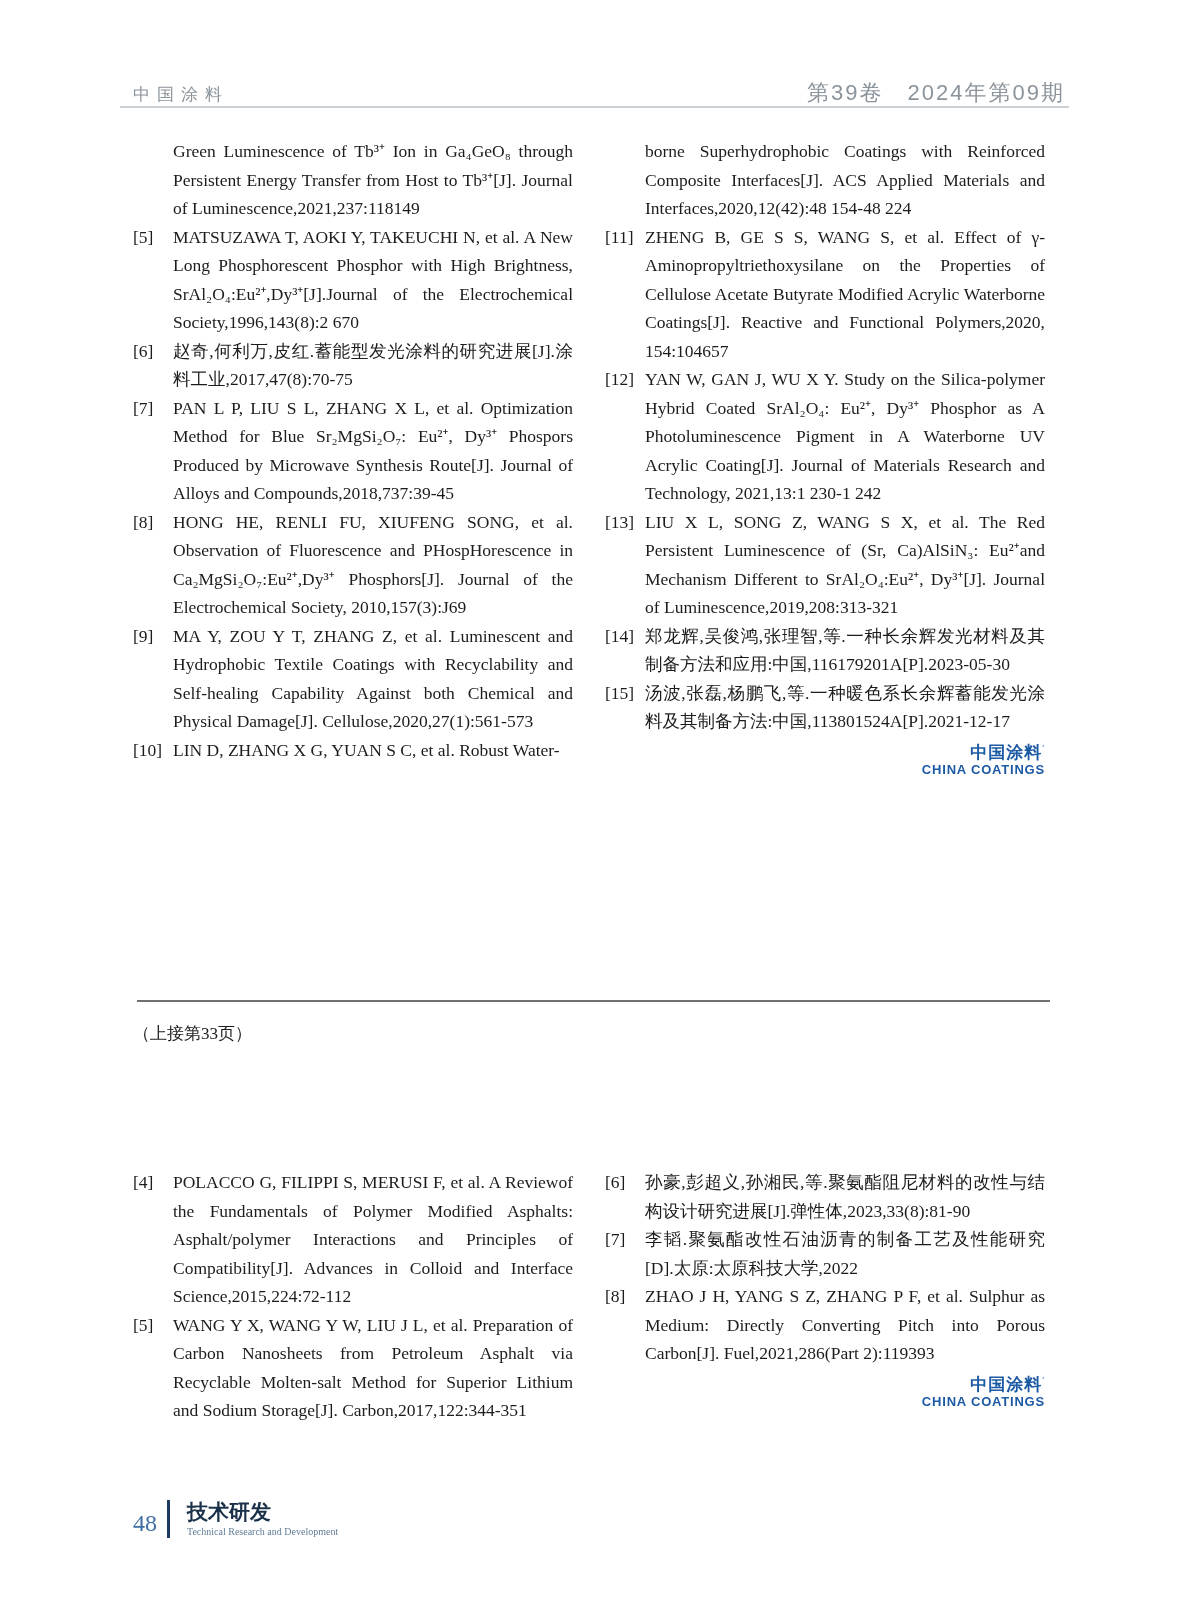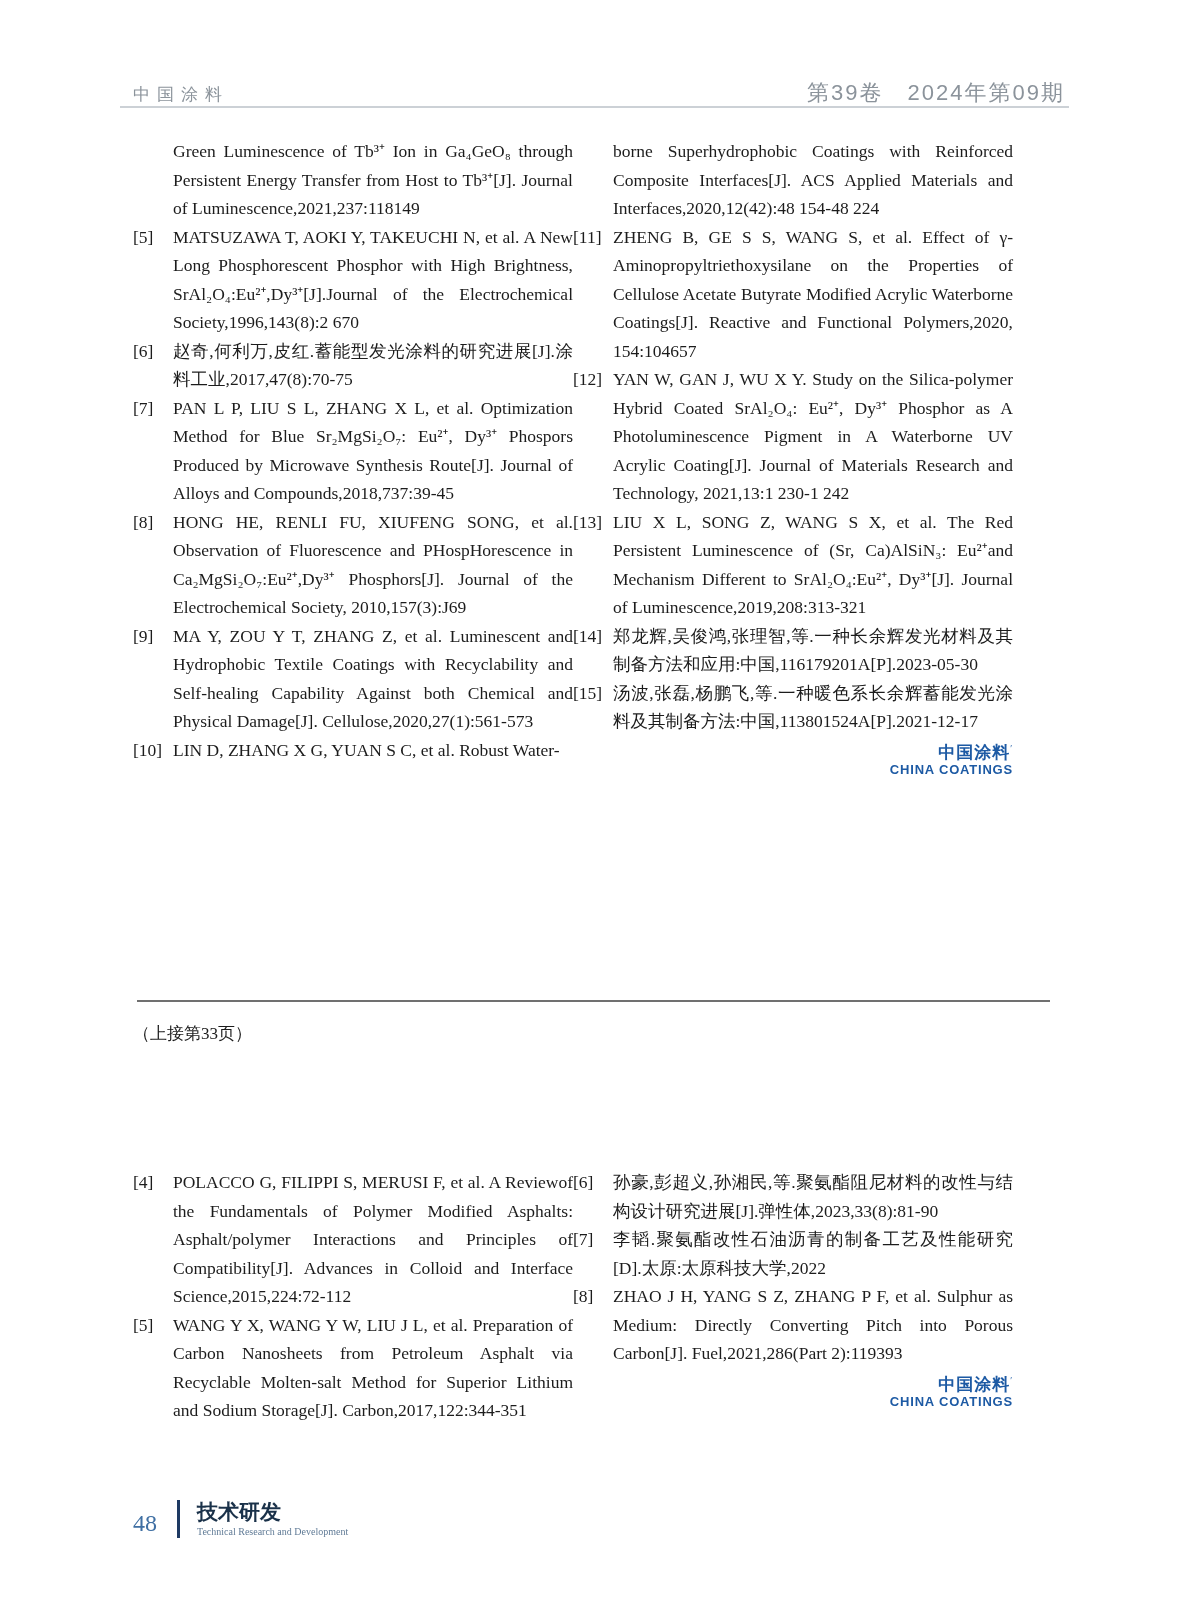--- a/index.html
+++ b/index.html
@@ -35,20 +35,21 @@
     height: 2px;
     background: #ccd1d6;
   }
 
   
   .refs {
     position: absolute;
     left: 133px;
     width: 912px;
     display: flex;
+    gap: 32px;
     font-size: 17.5px;
     line-height: 28.5px;
   }
   .refs-top    { top: 137px; }
   .refs-bottom { top: 1168px; }
   .col { width: 440px; }
   .ref { display: flex; }
   .ref-num  { flex: 0 0 40px; }
   .ref-text { flex: 1; text-align: justify; }
 
@@ -88,21 +89,21 @@
     position: absolute;
     left: 133px;
     top: 1500px;
     display: flex;
     align-items: center;
   }
   .page-number {
     font-family: "Liberation Serif", serif;
     font-size: 24px;
     color: #3f6fa3;
-    margin-right: 20px;
+    margin-right: 10px;
     margin-top: 8px;
   }
   .footer-bar {
     width: 3px;
     height: 38px;
     background: #1e3a63;
     margin-right: 9px;
   }
   .footer-labels { display: flex; flex-direction: column; margin-left: 8px; }
   .footer-cn {

